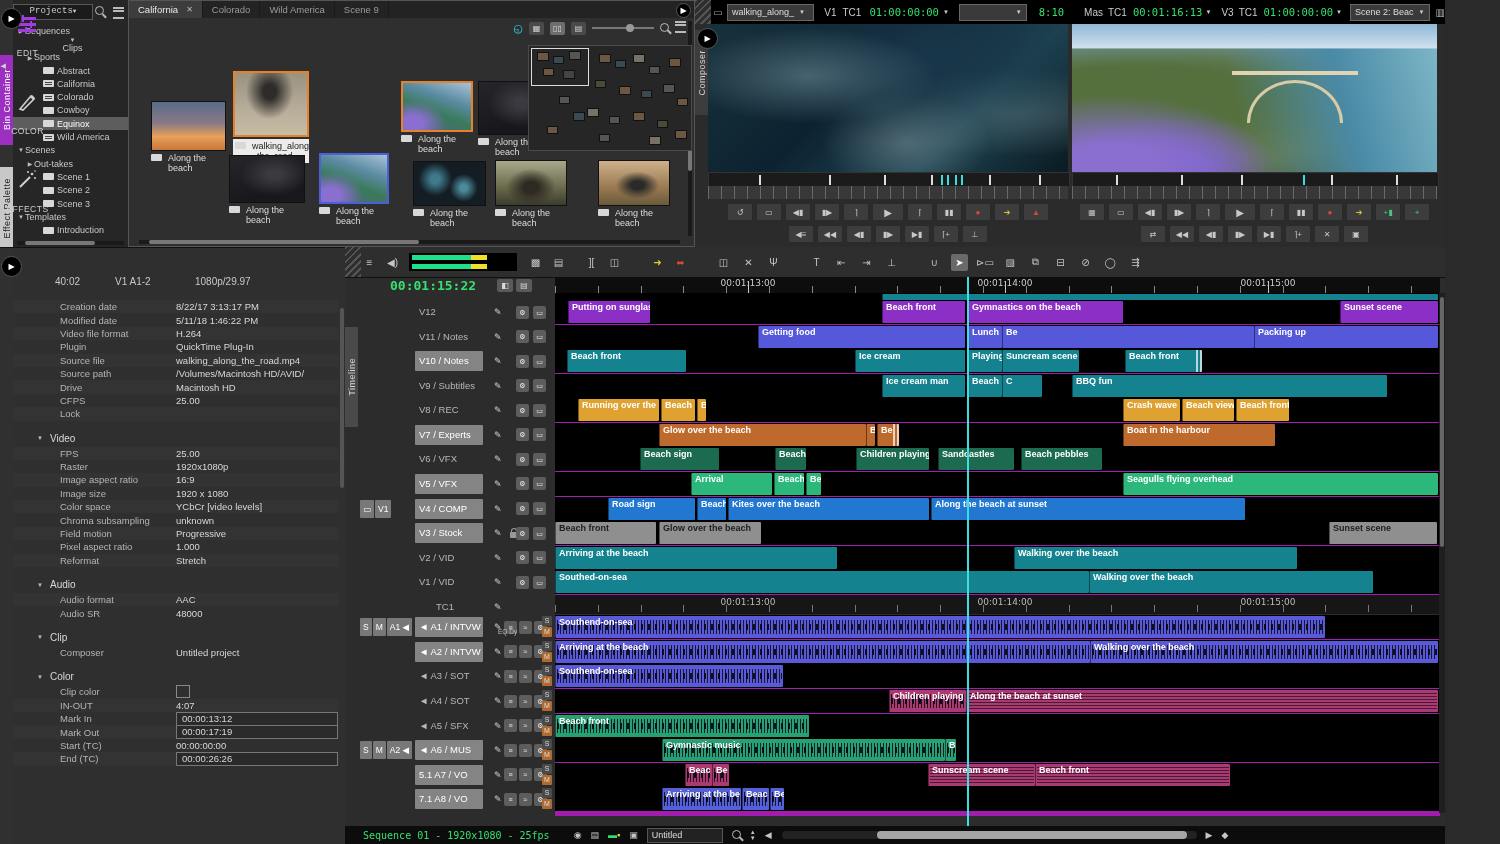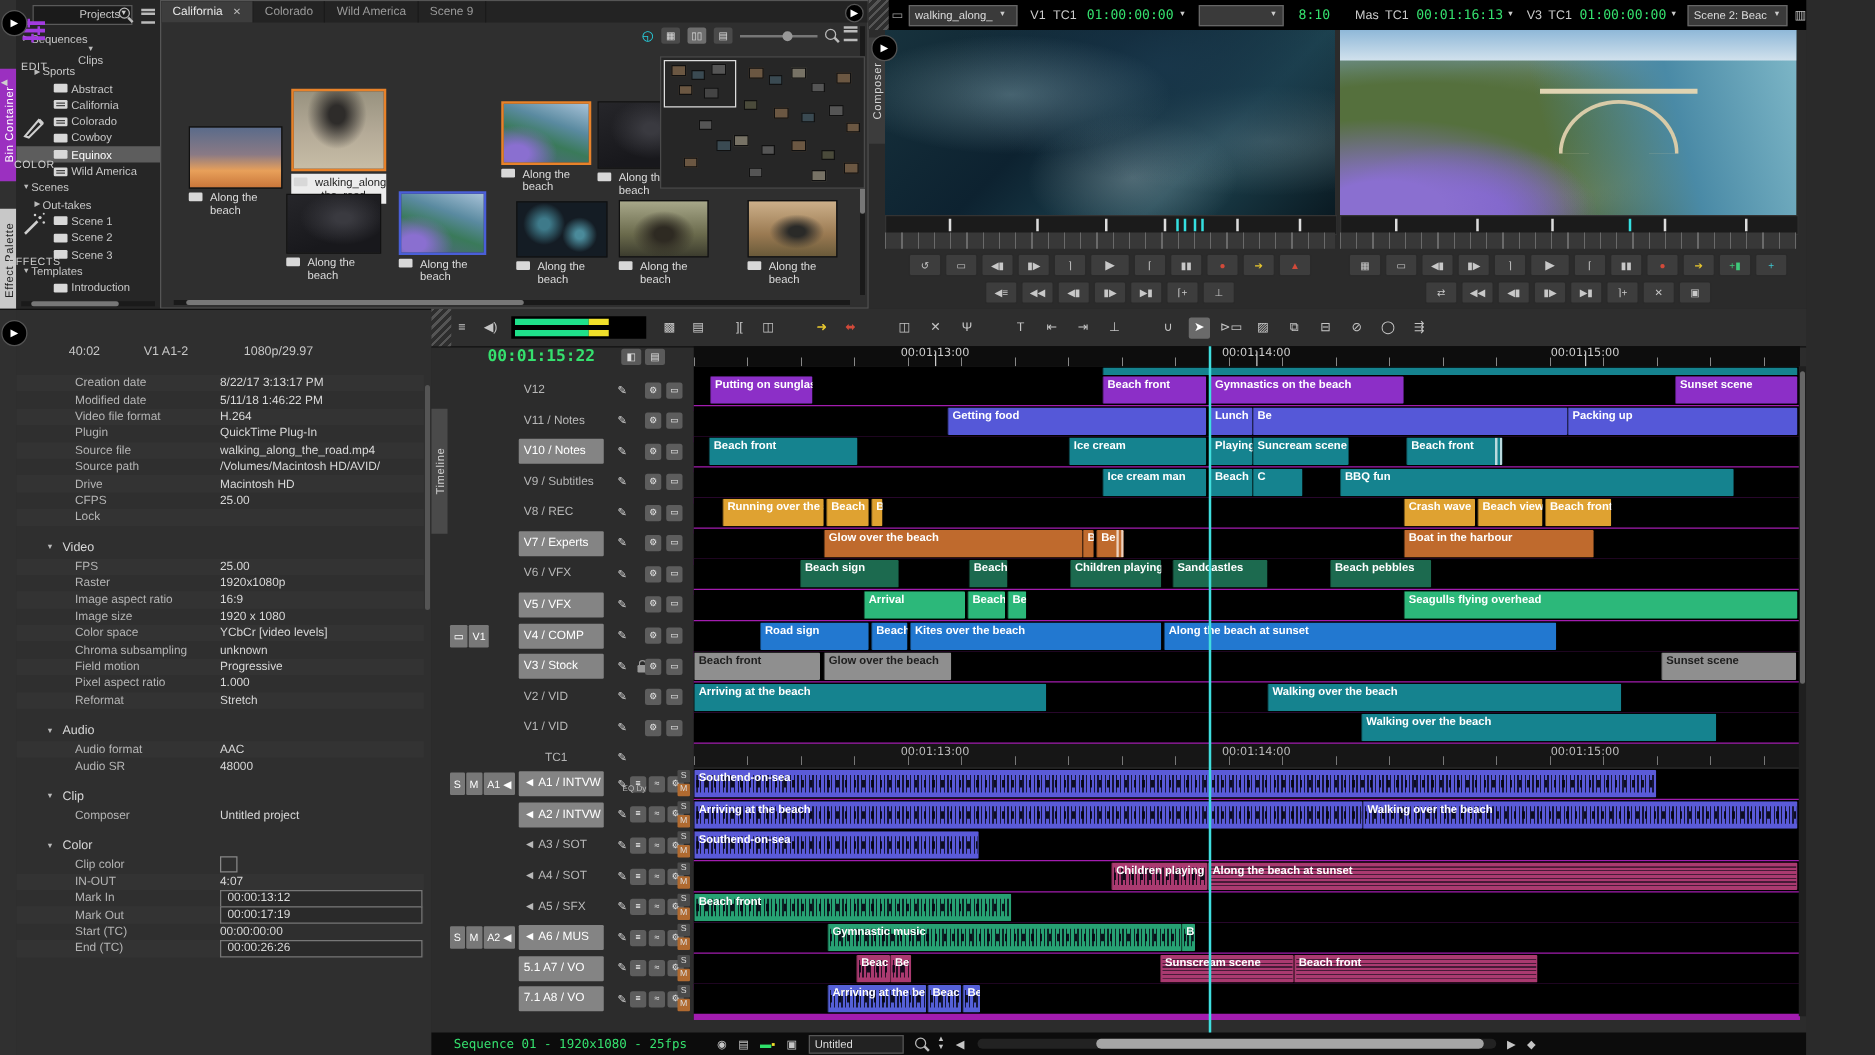--- a/index.html
+++ b/index.html
@@ -11,22 +11,22 @@
   .vtab span{transform:rotate(180deg);writing-mode:vertical-rl;font-size:9px;letter-spacing:.5px;white-space:nowrap;}
   .roundbtn{position:absolute;width:19px;height:19px;border-radius:50%;background:#000;border:1px solid #555;color:#fff;
     font-size:8px;display:flex;align-items:center;justify-content:center;z-index:30;}
   .hatch{background:repeating-linear-gradient(135deg,#555 0 2px,#2e2e2e 2px 5px);}
   .icon-search{width:7px;height:7px;border:1.5px solid #bbb;border-radius:50%;position:relative;display:inline-block;}
   .icon-search:after{content:"";position:absolute;width:5px;height:1.5px;background:#bbb;transform:rotate(45deg);right:-4px;bottom:-2px;}
   .icon-burger{width:11px;height:8px;border-top:2px solid #bbb;border-bottom:2px solid #bbb;position:relative;display:inline-block;}
   .icon-burger:after{content:"";position:absolute;left:0;right:0;top:1px;height:2px;background:#bbb;}
   
   #project-panel{left:13px;top:0;width:115px;height:247px;background:#262626;border-right:1px solid #1a1a1a;}
-  #project-select{position:absolute;left:13px;top:4px;width:72px;height:14px;background:#1b1b1b;border:1px solid #5a5a5a;
-    color:#ccc;font-size:9px;line-height:13px;padding:0 3px;display:flex;justify-content:flex-end;}
+  #project-select{position:absolute;left:0;top:4px;width:72px;height:14px;background:#1b1b1b;border:1px solid #5a5a5a;
+    color:#ccc;font-size:9px;line-height:13px;padding:0 3px;display:flex;justify-content:center;font-family:Liberation Mono, monospace;}
   #tree{position:absolute;left:0;top:24px;right:0;bottom:8px;overflow:hidden;}
   .tree-row{height:13.3px;display:flex;align-items:center;color:#c8c8c8;font-size:9px;white-space:nowrap;}
   .tree-row.sel{background:#5d5d5d;color:#fff;}
   .tri{width:8px;font-size:6px;color:#bbb;text-align:center;flex:none;}
   .binicon{width:11px;height:7px;background:#d8d8d8;border-radius:1px;margin-right:3px;flex:none;position:relative;}
   .binicon.open:after{content:"";position:absolute;left:2px;top:2px;right:2px;height:1px;background:#444;box-shadow:0 2px 0 #444;}
   .hscroll{position:absolute;height:4px;background:#1a1a1a;}
   .hscroll i{position:absolute;top:0;bottom:0;background:#777;border-radius:2px;display:block;}
   
   #bin-window{left:128px;top:0;width:567px;height:247px;background:#2f2f2f;border:1px solid #555;box-sizing:border-box;}
@@ -860,21 +860,21 @@
             <div class="name-btn">V6 / VFX</div>
             <span class="pencil">✎</span>
             <span class="tk-ic" style="left: 158px;">⚙</span>
             <span class="tk-ic" style="left: 175px;">▭</span>
           </div>
           <div class="t-lane">
             <div class="clip" style="left: 85px; width: 79px; background: rgb(28, 106, 79);"><span style="position: relative; z-index: 2;">Beach sign</span></div>
             <div class="clip" style="left: 220px; width: 31px; background: rgb(28, 106, 79);"><span style="position: relative; z-index: 2;">Beach</span></div>
             <div class="clip" style="left: 301px; width: 73px; background: rgb(28, 106, 79);"><span style="position: relative; z-index: 2;">Children playing</span></div>
             <div class="clip" style="left: 383px; width: 76px; background: rgb(28, 106, 79);"><span style="position: relative; z-index: 2;">Sandcastles</span></div>
-            <div class="clip" style="left: 466px; width: 81px; background: rgb(28, 106, 79); margin-left: 43px;"><span style="position: relative; z-index: 2;">Beach pebbles</span></div>
+            <div class="clip" style="left: 466px; width: 81px; background: rgb(28, 106, 79);"><span style="position: relative; z-index: 2;">Beach pebbles</span></div>
           </div>
         </div>
         <div class="t-row" style="top: 224.99px;">
           <div class="t-head">
             <div class="name-btn hl">V5 / VFX</div>
             <span class="pencil">✎</span>
             <span class="tk-ic" style="left: 158px;">⚙</span>
             <span class="tk-ic" style="left: 175px;">▭</span>
           </div>
           <div class="t-lane">
@@ -929,20 +929,21 @@
           </div>
         </div>
         <div class="t-row" style="top: 323.27px;">
           <div class="t-head">
             <div class="name-btn">V1 / VID</div>
             <span class="pencil">✎</span>
             <span class="tk-ic" style="left: 158px;">⚙</span>
             <span class="tk-ic" style="left: 175px;">▭</span>
           </div>
           <div class="t-lane">
+            <div class="clip" style="left: 0px; width: 534px; background: rgb(21, 131, 143);"><span style="position: relative; z-index: 2;">Southed-on-sea</span></div>
             <div class="clip" style="left: 534px; width: 284px; background: rgb(21, 131, 143);"><span style="position: relative; z-index: 2;">Walking over the beach</span></div>
           </div>
         </div>
         <div class="t-row" style="top: 347.84px; height: 20px;">
           <div class="t-head">
             <span style="position: absolute; left: 78px; font-size: 9.5px; color: rgb(181, 181, 181);">TC1</span>
             <span class="pencil">✎</span>
           </div>
           <div id="tc1-ruler" style="top: 0px;">
             <div class="minor" style="position: absolute; left: 0px; right: 0px; bottom: 2px; height: 7px; background: repeating-linear-gradient(90deg, rgb(119, 119, 119) 0px, rgb(119, 119, 119) 1px, rgba(0, 0, 0, 0) 1px, rgba(0, 0, 0, 0) 42.8px);"></div>

